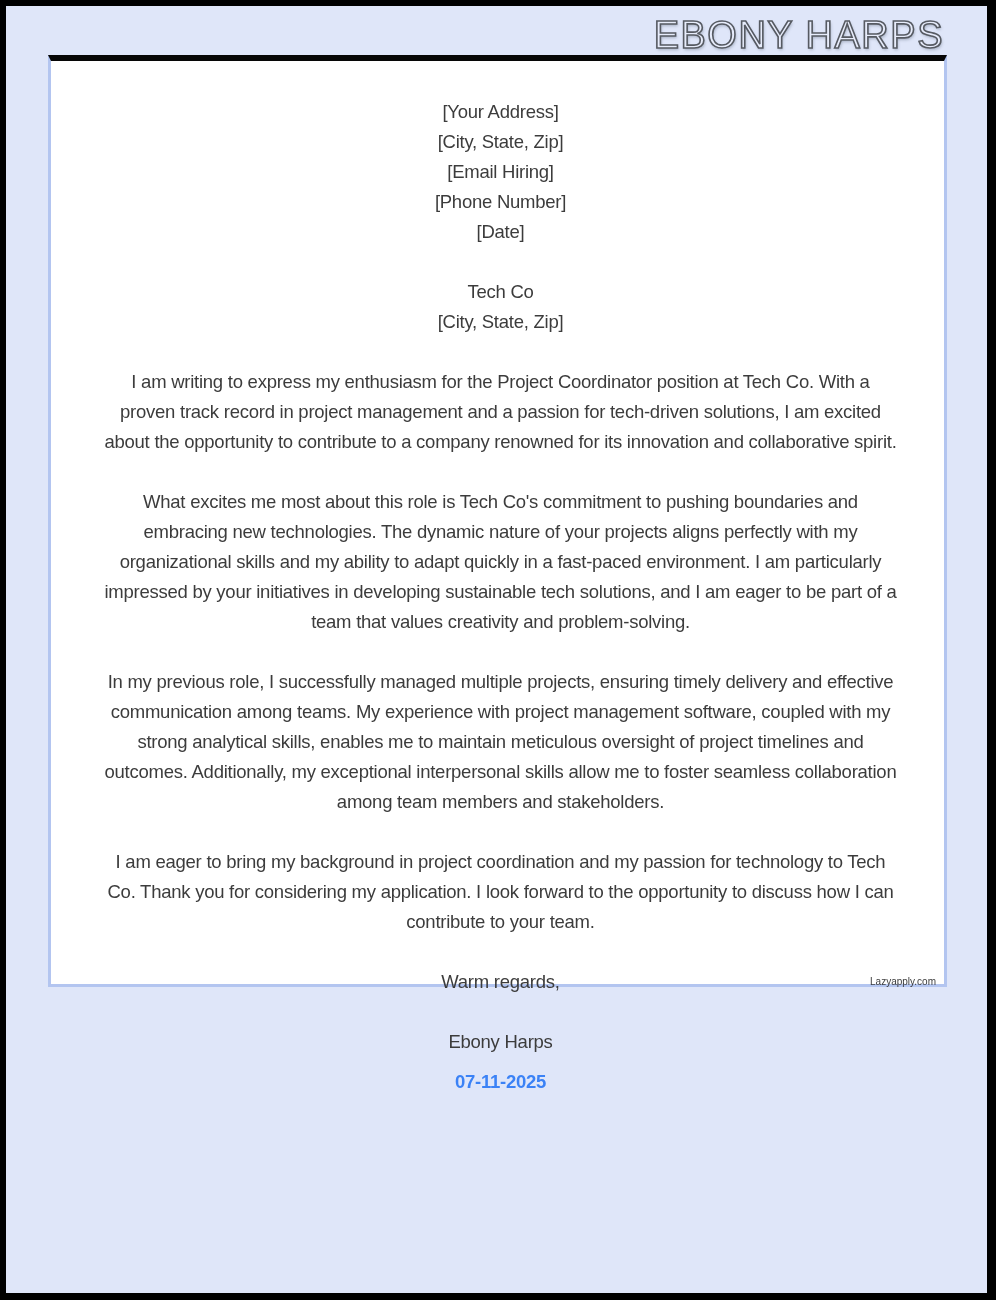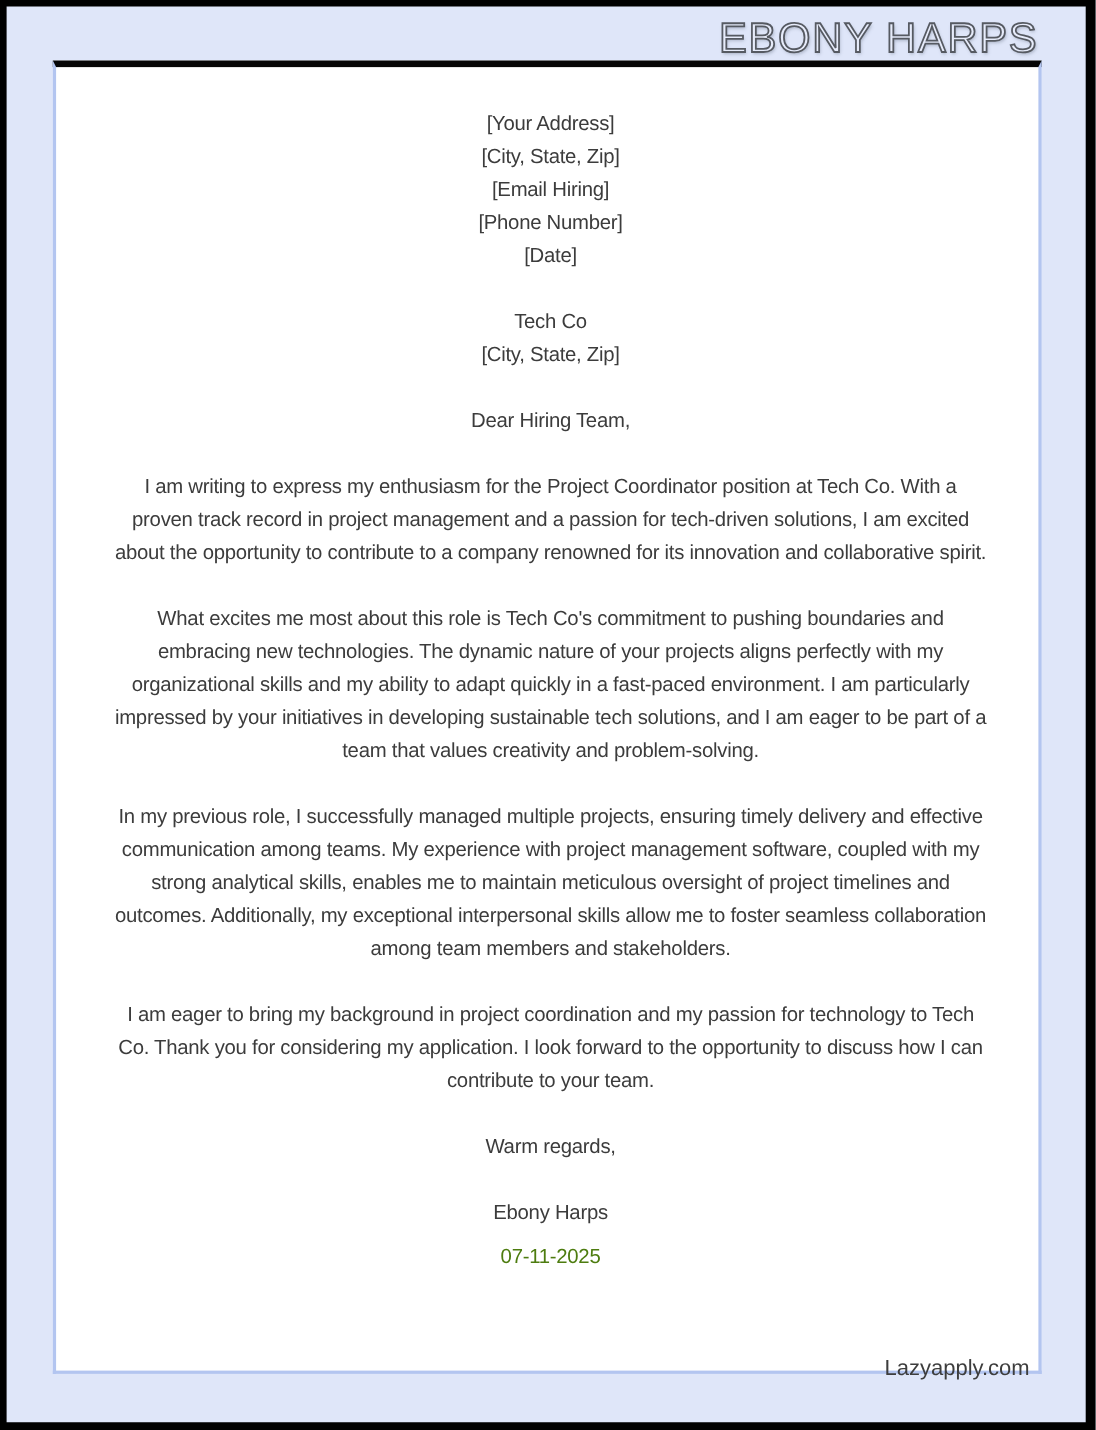--- a/index.html
+++ b/index.html
@@ -29,21 +29,21 @@
     color: #e7ecfb;
     -webkit-text-stroke: 1.6px #565a62;
     text-shadow: 1px 2px 3px rgba(100, 110, 130, 0.45);
     white-space: nowrap;
   }
   .letter {
     position: absolute;
     left: 42px;   
     top: 49px;    
     width: 899px;
-    height: 1194px;
+    height: 932px;
     box-sizing: border-box;
     background: #ffffff;
     border: 3px solid #b3c5f0;
     border-top: 6px solid #060606;
   }
   .letter-content {
     position: absolute;
     top: 36px;
     left: 52px;
     width: 795px;
@@ -51,27 +51,28 @@
     line-height: 30px;
     letter-spacing: -0.25px;
     color: #3c3c3c;
   }
   .addr-block { margin: 0 0 30px 0; }
   .addr-line  { line-height: 30px; }
   .letter-content p { margin: 0 0 30px 0; }
   p.signature-name { margin-bottom: 10px; }
   p.signature-date {
     margin-bottom: 0;
-    color: #4d7c0f;
+    color: #3b82f6;
+    font-weight: bold;
   }
   .watermark {
     position: absolute;
     right: 8px;
     bottom: -9px;
-    font-size: 20px;
+    font-size: 10px;
     line-height: 22px;
     letter-spacing: 0;
     color: #3d3d3d;
     background: transparent;
   }
 </style>
 </head>
 <body>
 
 <div class="page">
@@ -88,21 +89,20 @@
         <div class="addr-line">[Email Hiring]</div>
         <div class="addr-line">[Phone Number]</div>
         <div class="addr-line">[Date]</div>
       </div>
 
       <div class="addr-block">
         <div class="addr-line">Tech Co</div>
         <div class="addr-line">[City, State, Zip]</div>
       </div>
 
-      <p>Dear Hiring Team,</p>
 
       <p>I am writing to express my enthusiasm for the Project Coordinator position at Tech Co. With a proven track record in project management and a passion for tech-driven solutions, I am excited about the opportunity to contribute to a company renowned for its innovation and collaborative spirit.</p>
       <p>What excites me most about this role is Tech Co's commitment to pushing boundaries and embracing new technologies. The dynamic nature of your projects aligns perfectly with my organizational skills and my ability to adapt quickly in a fast-paced environment. I am particularly impressed by your initiatives in developing sustainable tech solutions, and I am eager to be part of a team that values creativity and problem-solving.</p>
       <p>In my previous role, I successfully managed multiple projects, ensuring timely delivery and effective communication among teams. My experience with project management software, coupled with my strong analytical skills, enables me to maintain meticulous oversight of project timelines and outcomes. Additionally, my exceptional interpersonal skills allow me to foster seamless collaboration among team members and stakeholders.</p>
       <p>I am eager to bring my background in project coordination and my passion for technology to Tech Co. Thank you for considering my application. I look forward to the opportunity to discuss how I can contribute to your team.</p>
 
       <p>Warm regards,</p>
 
       <p class="signature-name">Ebony Harps</p>
 

